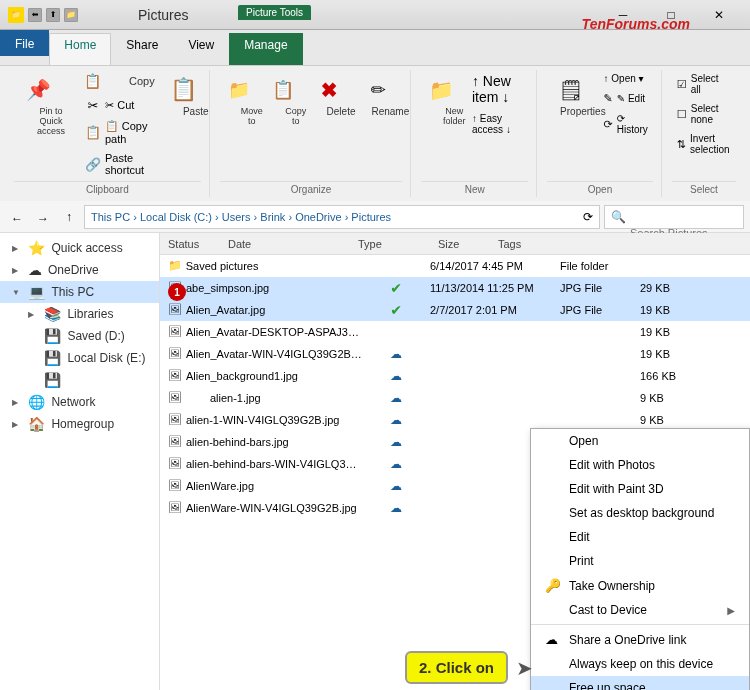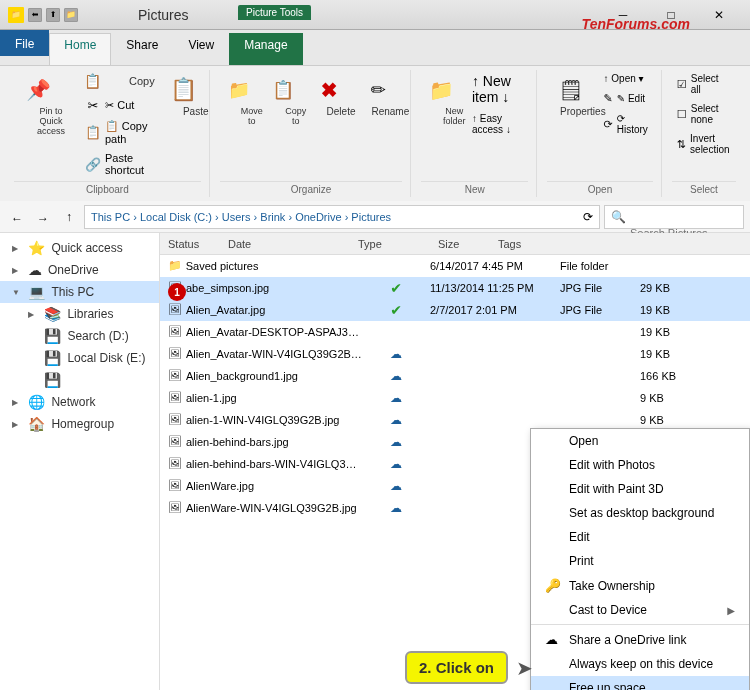--- a/index.html
+++ b/index.html
@@ -277,21 +277,21 @@
       <span>This PC</span>
     </div>
     <div class="sidebar-item sidebar-child">
       <span class="expand">▶</span>
       <span class="icon">📚</span>
       <span>Libraries</span>
     </div>
     <div class="sidebar-item sidebar-child">
       <span class="expand"></span>
       <span class="icon">💾</span>
-      <span>Search (D:)</span>
+      <span>Saved (D:)</span>
     </div>
     <div class="sidebar-item sidebar-child">
       <span class="expand"></span>
       <span class="icon">💾</span>
       <span>Local Disk (E:)</span>
     </div>
     <div class="sidebar-item sidebar-child">
       <span class="expand"></span>
       <span class="icon">💾</span>
     </div>
@@ -379,21 +379,21 @@
       </div>
       <div class="col-status" style="text-align:center;"><span style="color:#1c5e99; font-size:12px;">☁</span></div>
       <div class="col-date"></div>
       <div class="col-type"></div>
       <div class="col-size">166 KB</div>
       <div class="col-tags"></div>
     </div>
         <div class="file-row">
       <div class="col-name" style="display:flex; align-items:center; gap:4px; overflow:hidden;">
         <span>🖼</span>
-        <span style="white-space:nowrap; overflow:hidden; text-overflow:ellipsis;">alien-1.jpg</span>
+        <span style="white-space:nowrap; overflow:hidden; text-overflow:ellipsis;margin-left:24px;">alien-1.jpg</span>
       </div>
       <div class="col-status" style="text-align:center;"><span style="color:#1c5e99; font-size:12px;">☁</span></div>
       <div class="col-date"></div>
       <div class="col-type"></div>
       <div class="col-size">9 KB</div>
       <div class="col-tags"></div>
     </div>
         <div class="file-row">
       <div class="col-name" style="display:flex; align-items:center; gap:4px; overflow:hidden;">
         <span>🖼</span>

